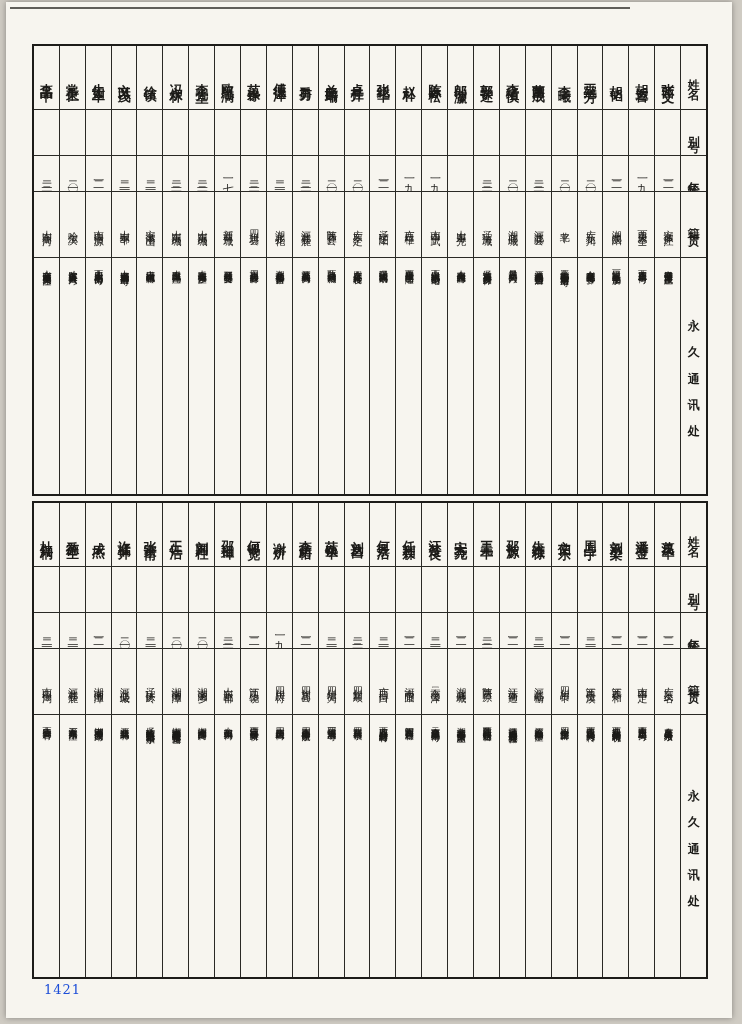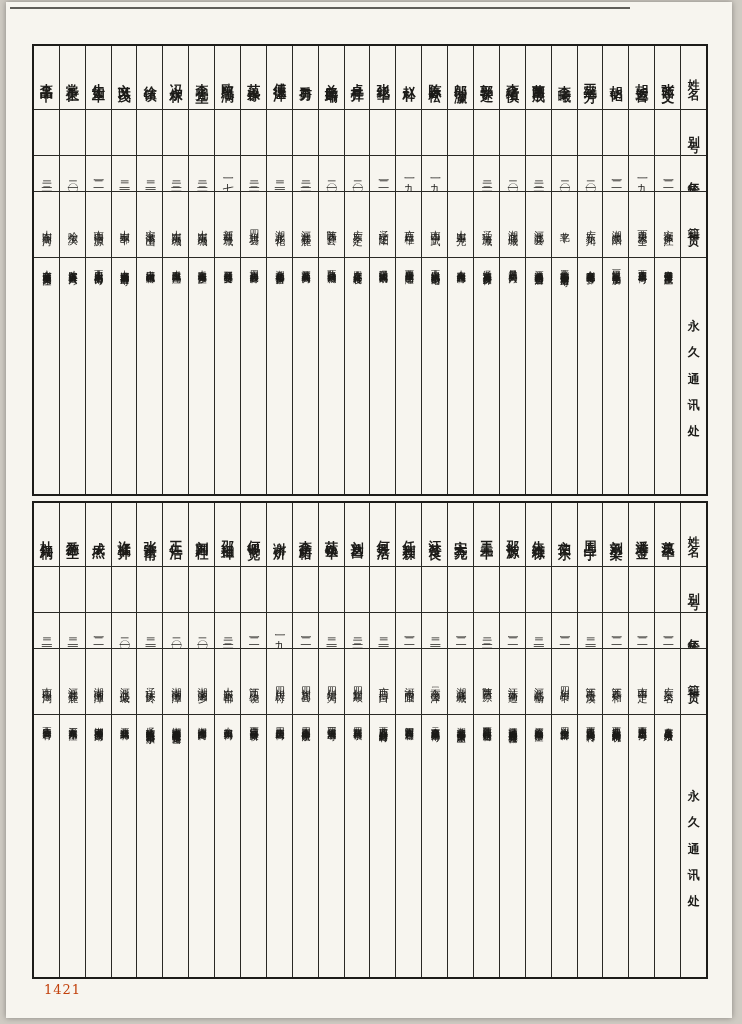--- a/index.html
+++ b/index.html
@@ -43,21 +43,21 @@
   .c-native{height:66px;font-size:10px;letter-spacing:2px;padding-top:2px}
   .c-addr{flex:1;font-size:9px;letter-spacing:.5px;justify-content:flex-start;align-items:center;padding:5px 1px 3px}
   .header-col .cell{font-weight:700}
   .header-col .c-name{font-size:12px;letter-spacing:9px}
   .header-col .c-alias{font-size:12px;letter-spacing:7px;justify-content:center;padding-bottom:0}
   .header-col .c-age{font-size:12px;letter-spacing:3px}
   .header-col .c-native{font-size:12px;letter-spacing:8px}
   .header-col .c-addr{font-size:12px;letter-spacing:2.2em;justify-content:center;padding-top:0}
   .page-num{
     position:absolute;left:38px;top:980px;
-    font-size:13px;letter-spacing:1px;color:#c2410c;
+    font-size:13px;letter-spacing:1px;color:#1d4ed8;
     font-family:"DejaVu Serif","Liberation Serif",serif;
   }
 </style>
 </head>
 <body>
 
 <div class="sheet">
   <div class="scan-edge-top"></div>
   <div class="tables-wrap">
     <section class="reg-table t-top" id="table-0">

